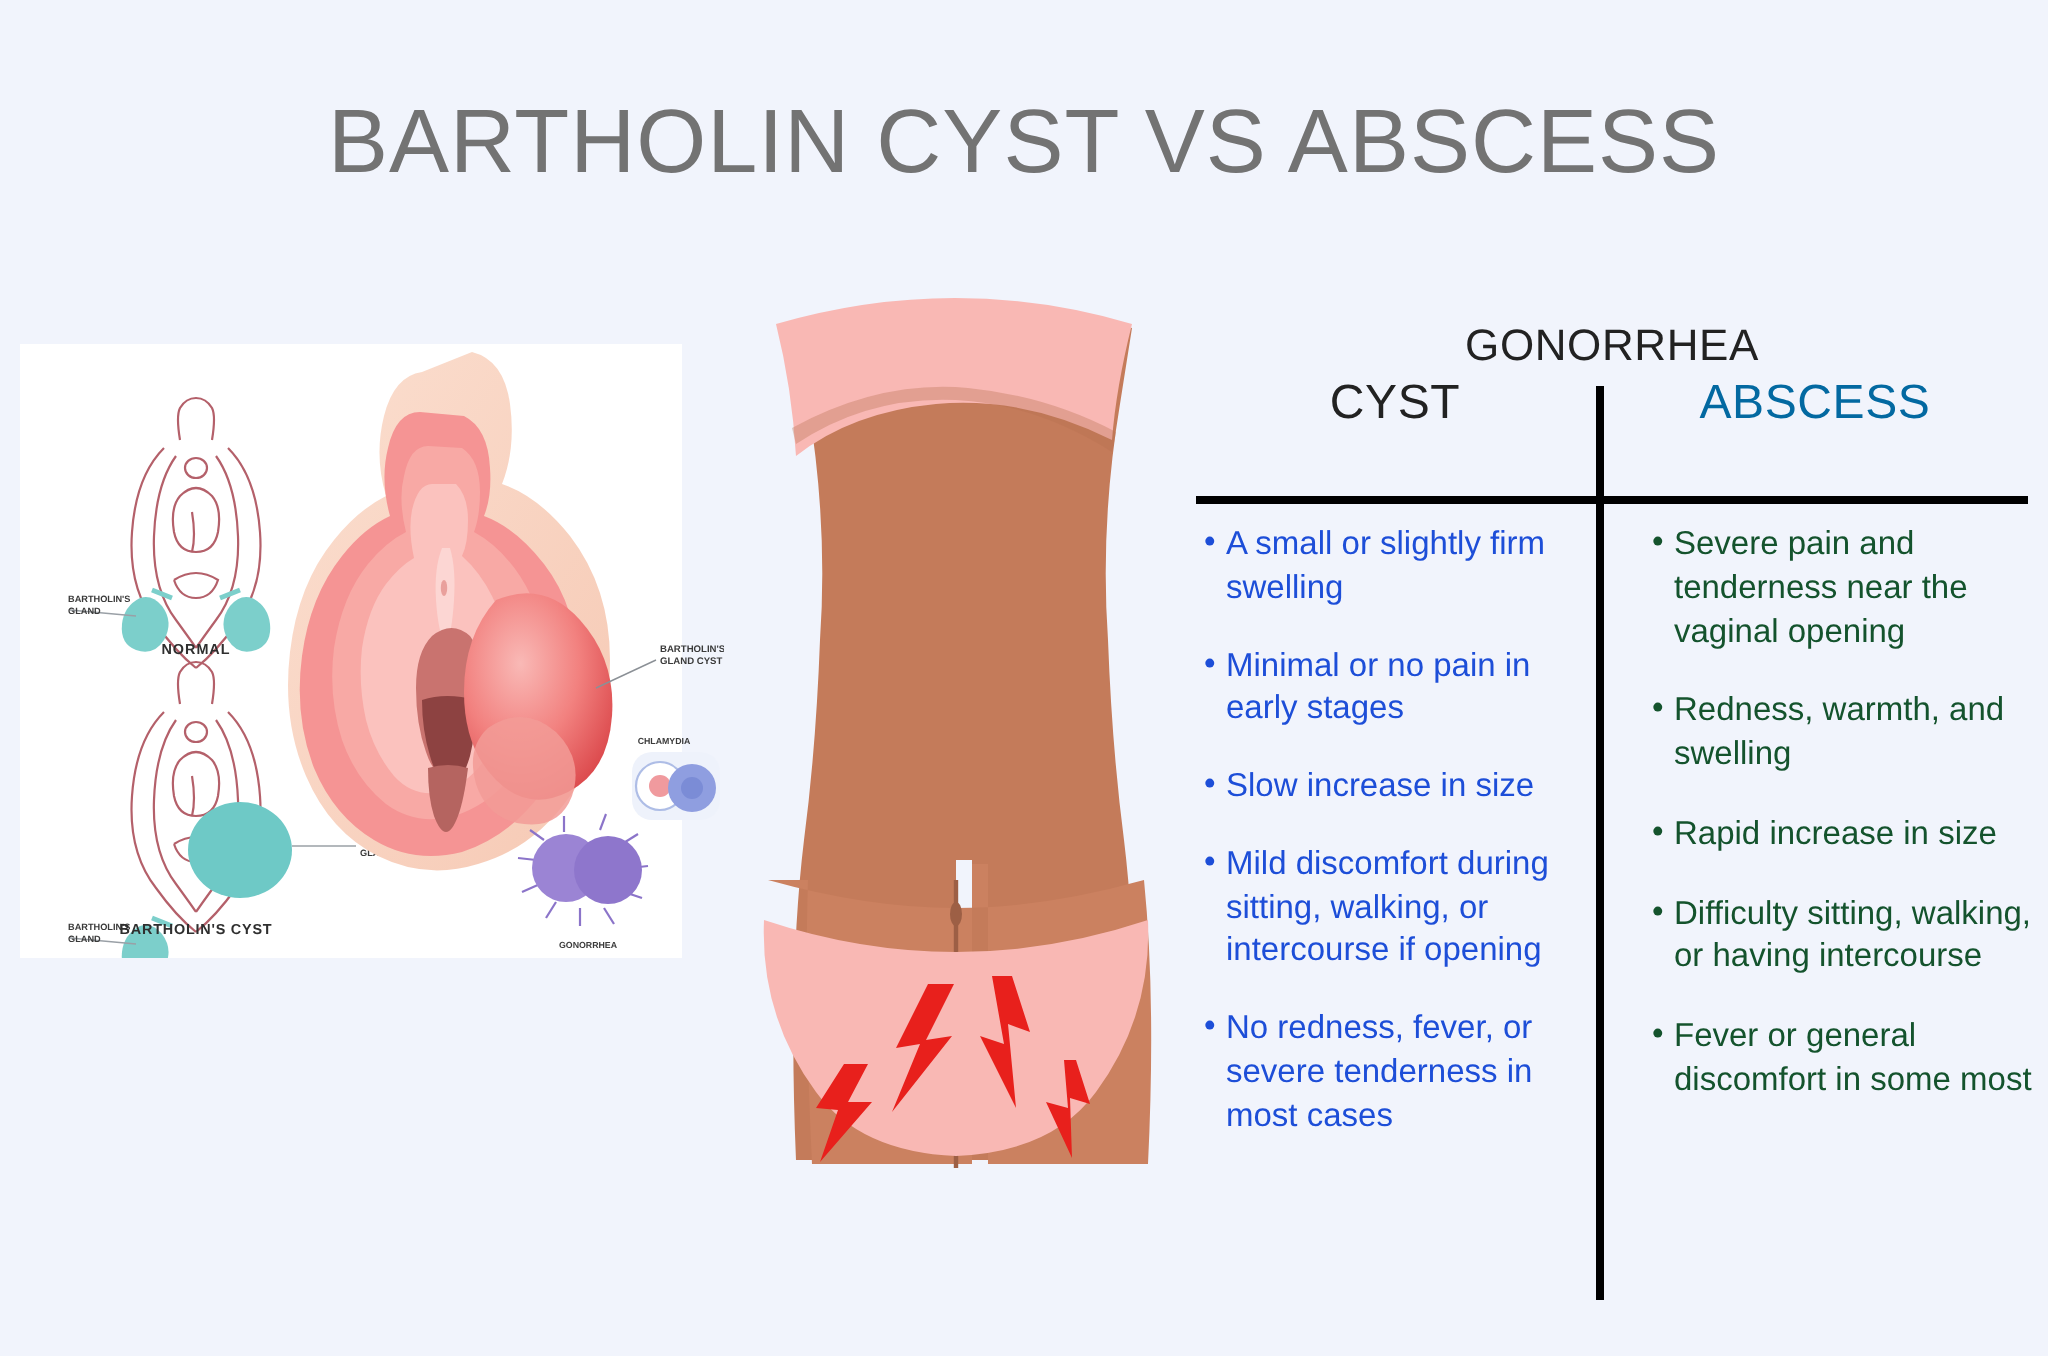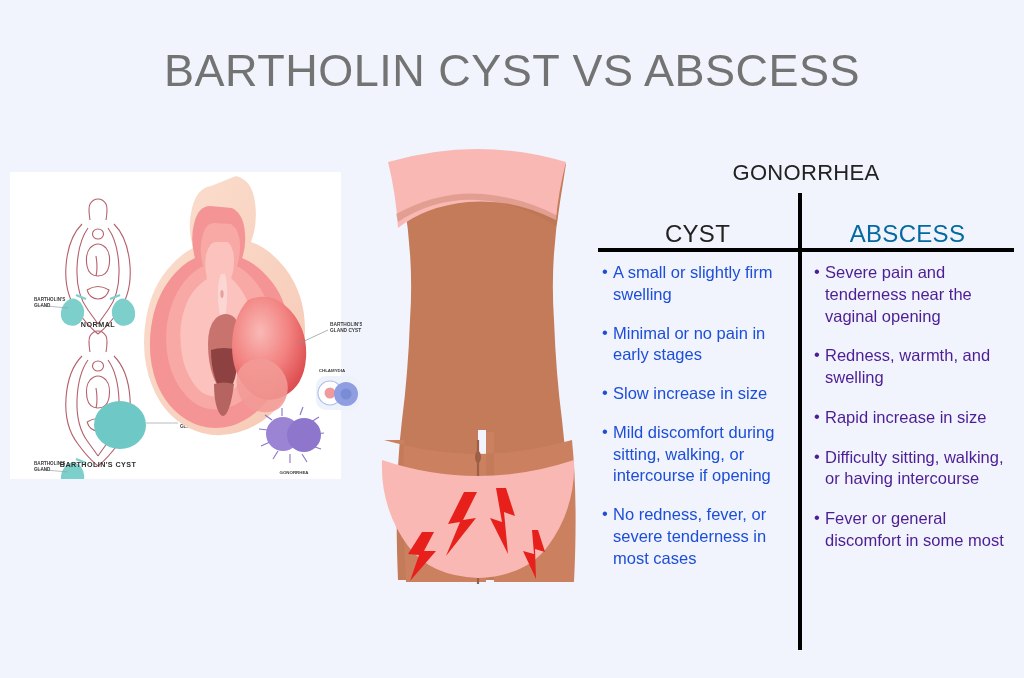--- a/index.html
+++ b/index.html
@@ -84,21 +84,21 @@
     left: 0;
     width: 420px;
     text-align: center;
     font-size: 22px;
     color: #222;
     letter-spacing: 0.3px;
   }
 
   .col-head {
     position: absolute;
-    top: 60px;
+    top: 28px;
     font-size: 24px;
     letter-spacing: 0.3px;
   }
   .col-head.cyst {
     left: 0;
     width: 203px;
     text-align: center;
     color: #222;
   }
   .col-head.abscess {
@@ -126,21 +126,21 @@
     background: #000;
   }
 
   .bullets {
     position: absolute;
     top: 102px;
     font-size: 16.5px;
     line-height: 1.32;
   }
   .bullets.left  { left: 6px;   width: 190px; color: #1d4ed8; }
-  .bullets.right { left: 218px; width: 196px; color: #4c1d95; }
+  .bullets.right { left: 230px; width: 196px; color: #14532d; }
 
   .bullets li {
     list-style: none;
     position: relative;
     padding-left: 11px;
     margin-bottom: 17px;
   }
   .bullets li::before {
     content: "\2022";
     position: absolute;

